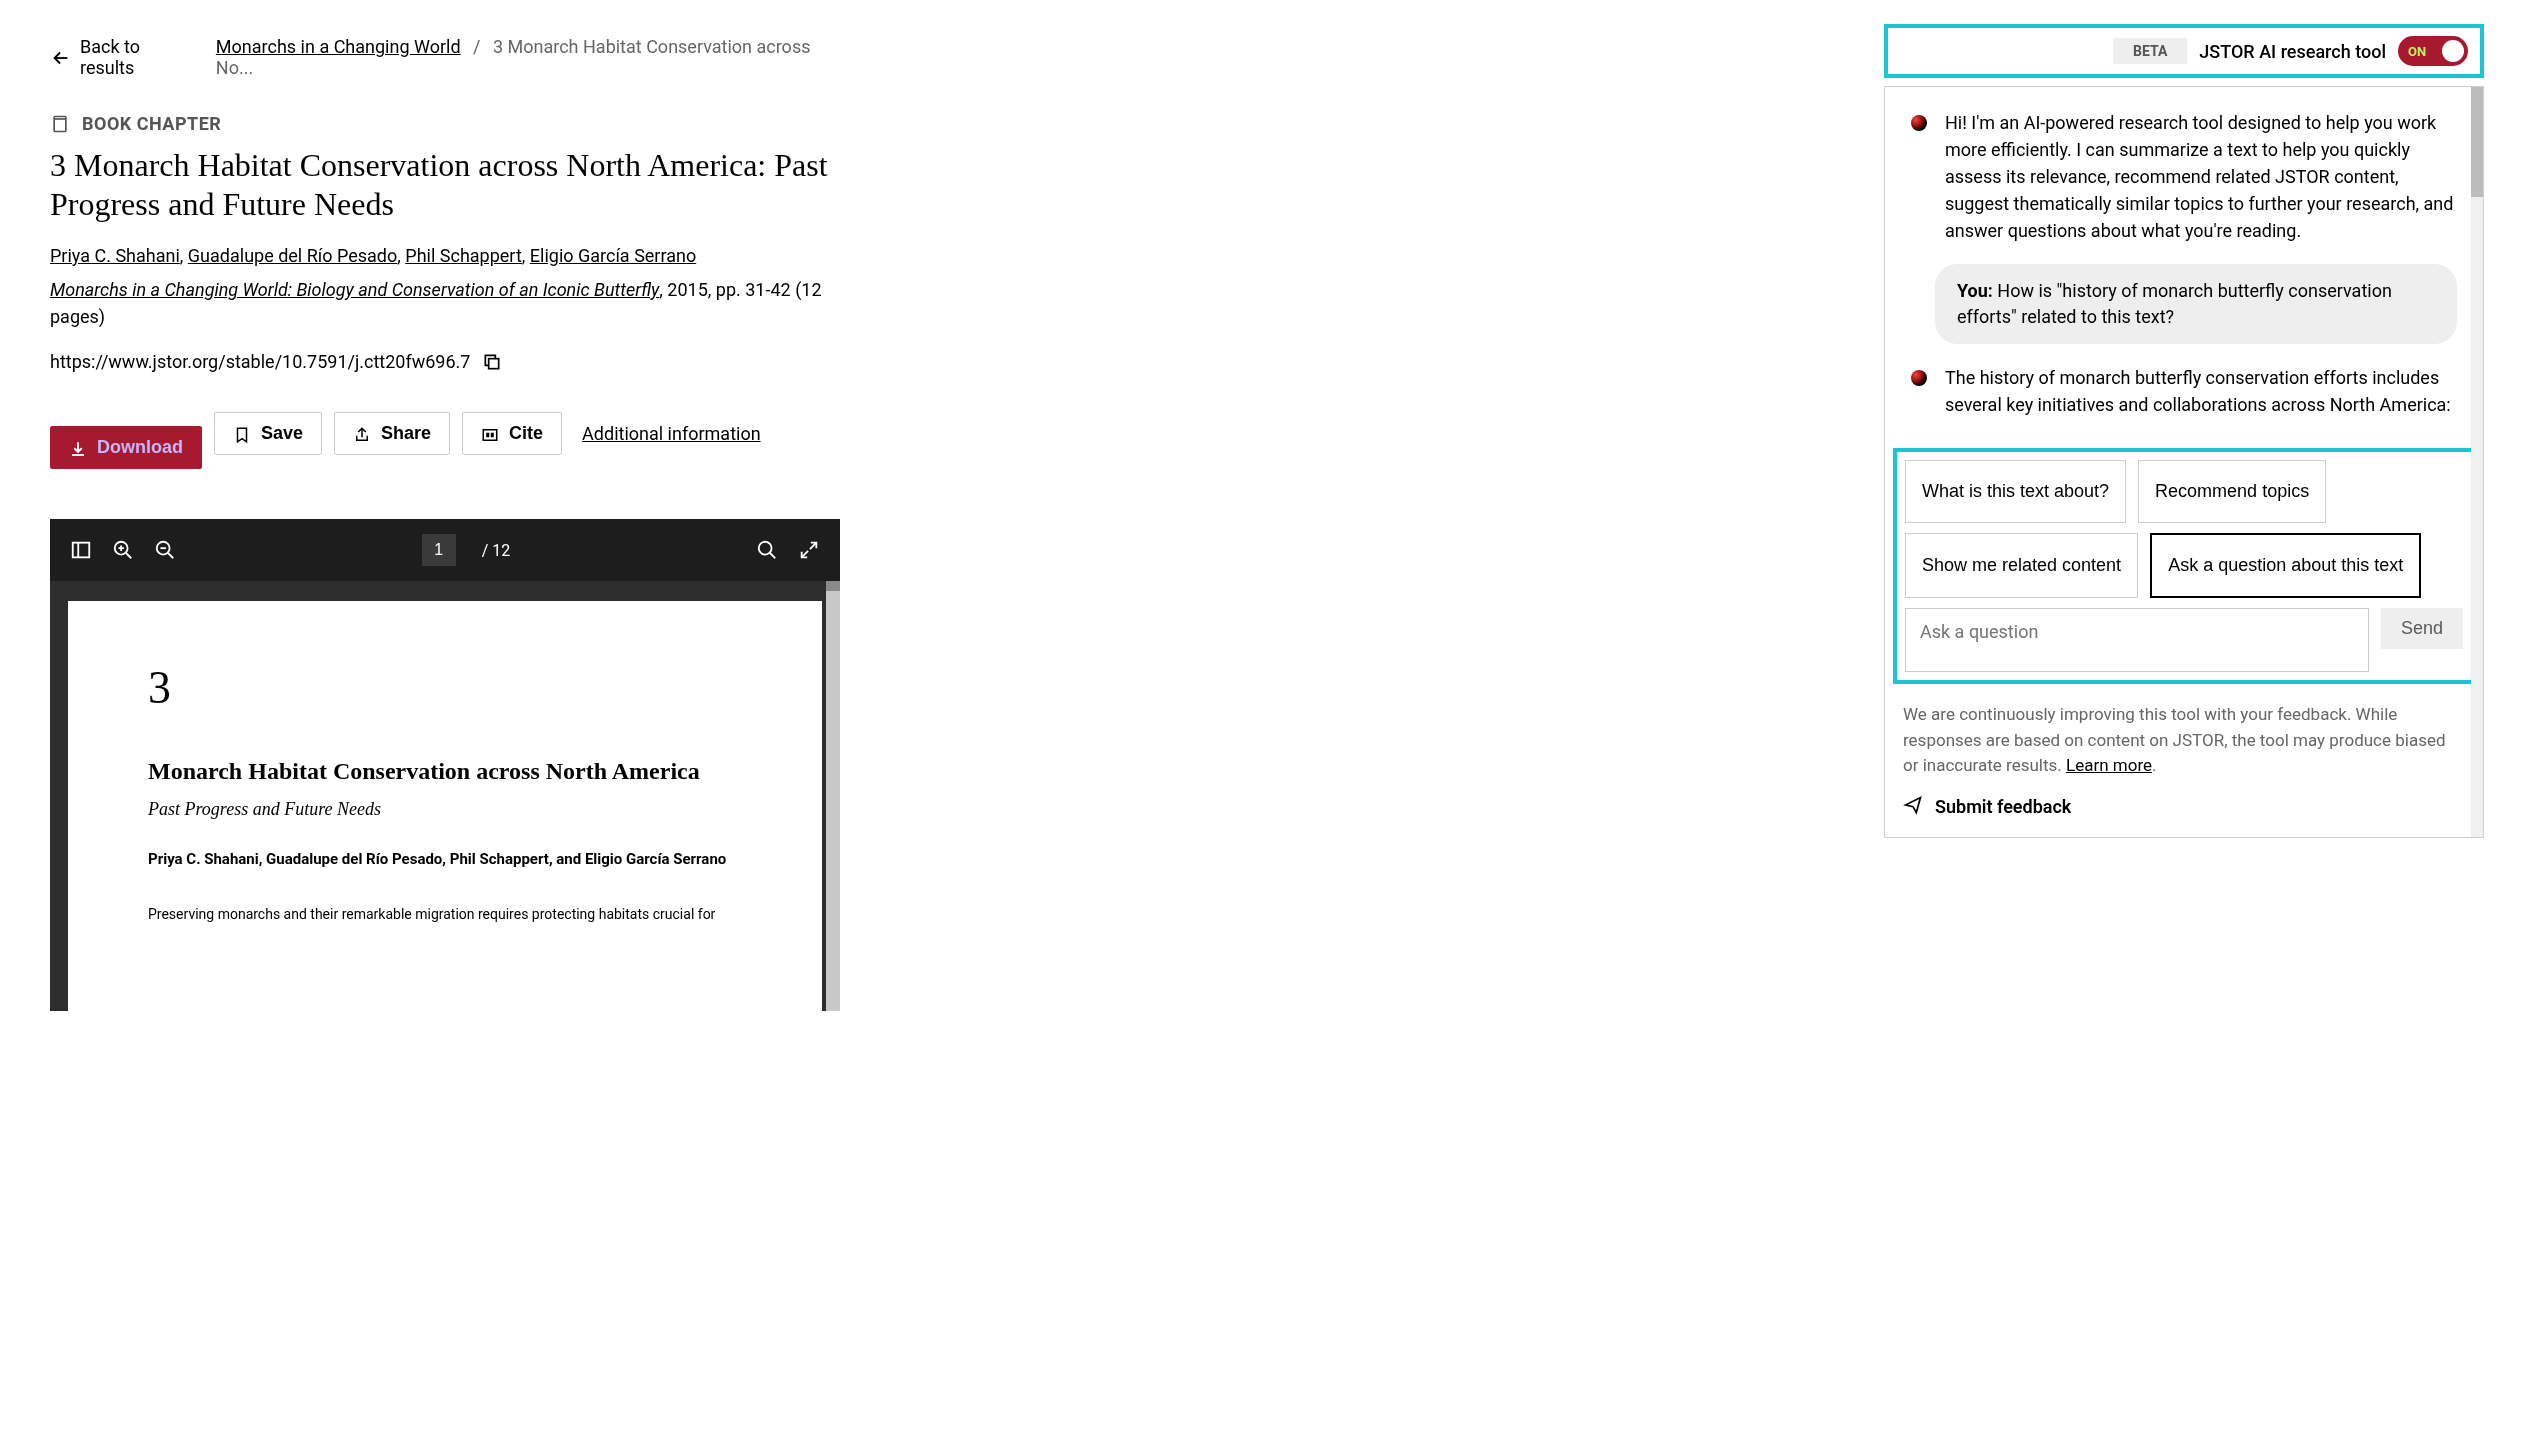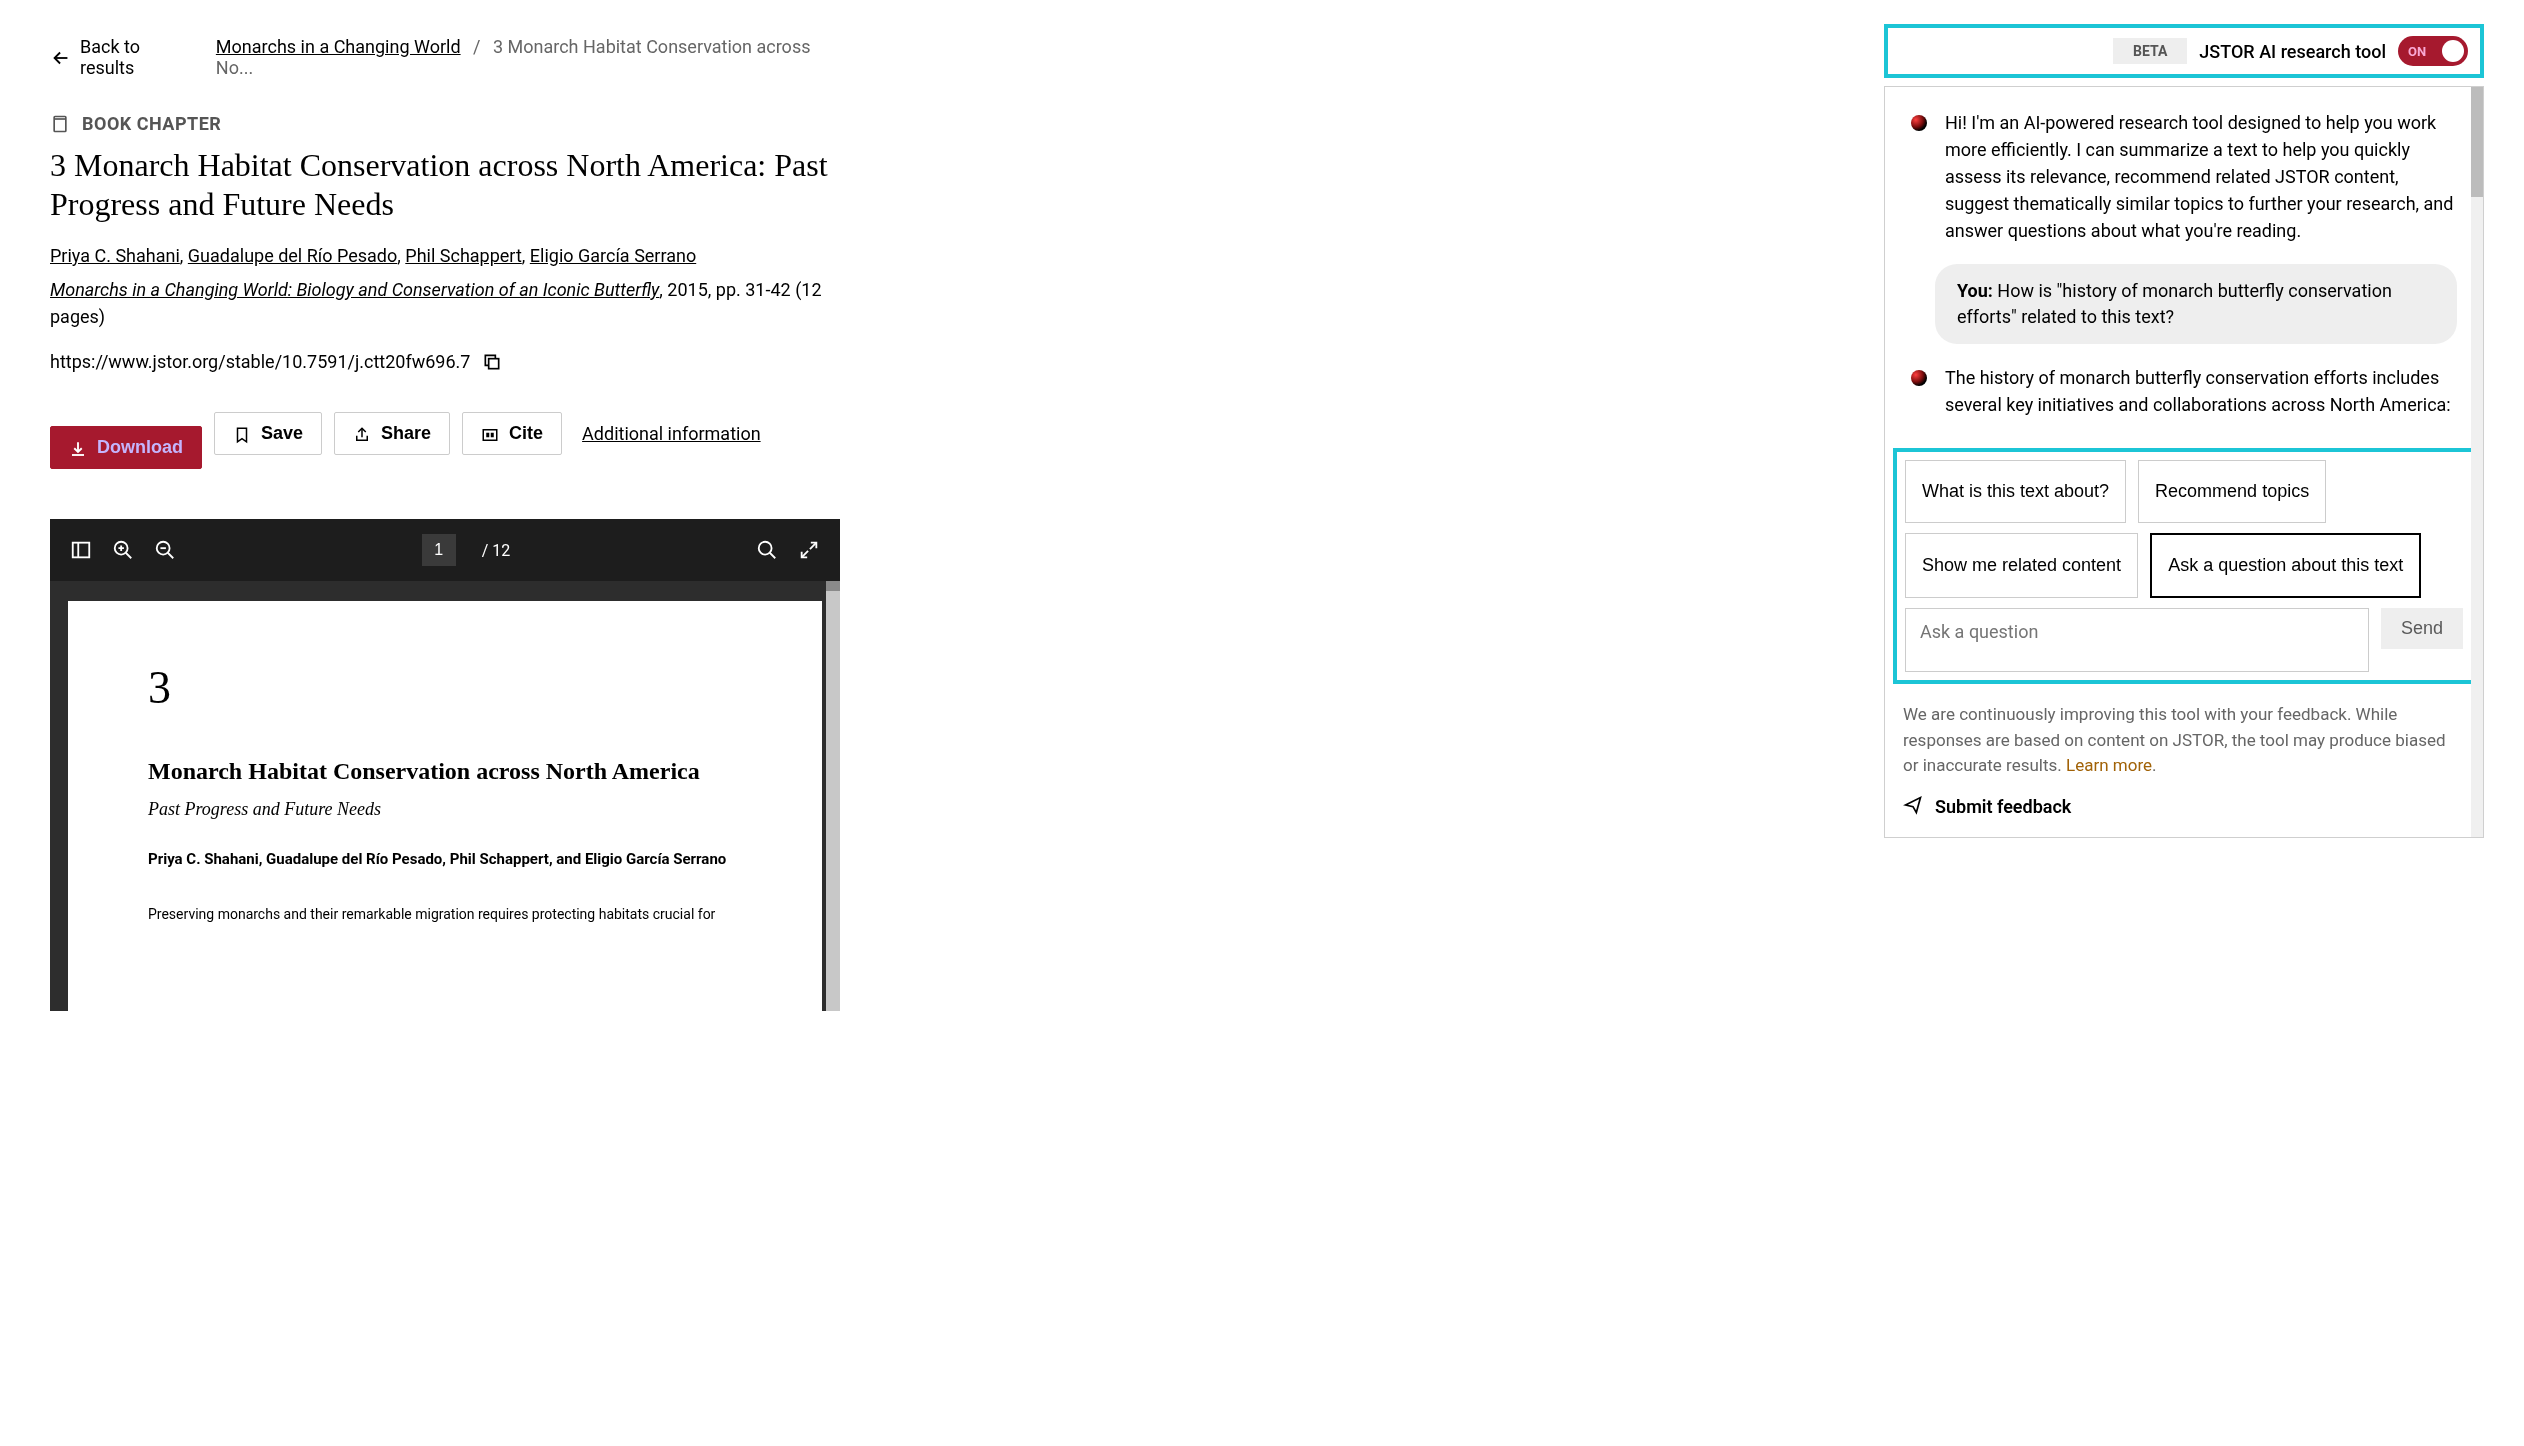--- a/index.html
+++ b/index.html
@@ -152,21 +152,21 @@
     .tool-label { font-size: 18px; font-weight: 500;}
     .toggle {
       width: 70px;
       height: 30px;
       border-radius: 16px;
       background: #a6192e;
       position: relative;
       display: flex;
       align-items: center;
     }
-    .toggle-text { color: #f9a8d4; font-weight: 700; font-size: 13px; margin-left: 10px; }
+    .toggle-text { color: #bef264; font-weight: 700; font-size: 13px; margin-left: 10px; }
     .toggle-knob {
       position: absolute;
       right: 4px; top: 4px;
       width: 22px; height: 22px;
       border-radius: 50%;
       background: #fff;
     }
     .chat-panel {
       margin-top: 8px;
       border: 1px solid #cfcfcf;
@@ -226,21 +226,21 @@
       padding: 10px 20px;
       font-size: 18px;
       cursor: pointer;
     }
     .disclaimer {
       font-size: 17px;
       color: #666;
       line-height: 1.5;
       padding: 6px 18px 12px 18px;
     }
-    .disclaimer a { color: #a16207; }
+    .disclaimer a { color: #000000; text-decoration: underline; }
     .feedback-row { display: flex; align-items: center; gap: 12px; padding: 4px 18px 18px 18px; font-size: 18px; font-weight: 600;}
     .icon-svg { display: inline-block; vertical-align: middle; }
     .pdf-toolbar .tb-btn { cursor: pointer; display: inline-flex; }
   </style>
 </head>
 <body>
 
 <div class="page">
 
   <div class="left">

